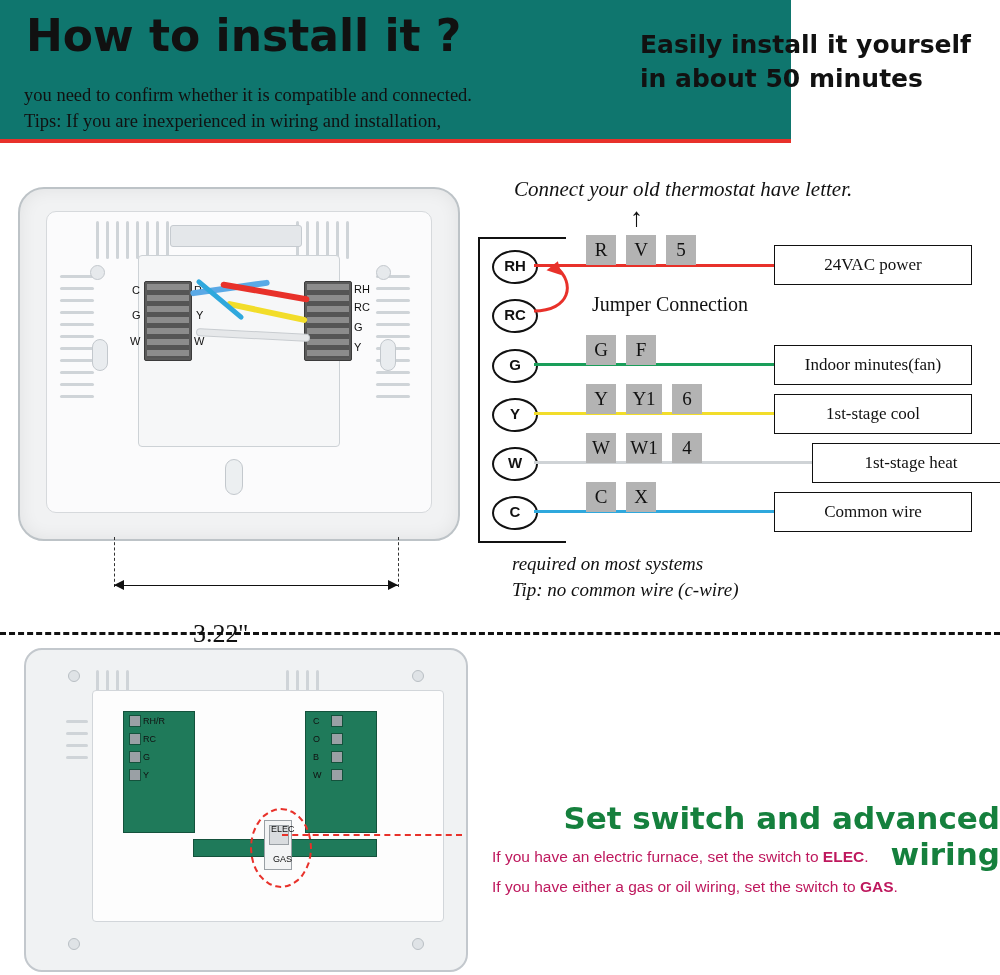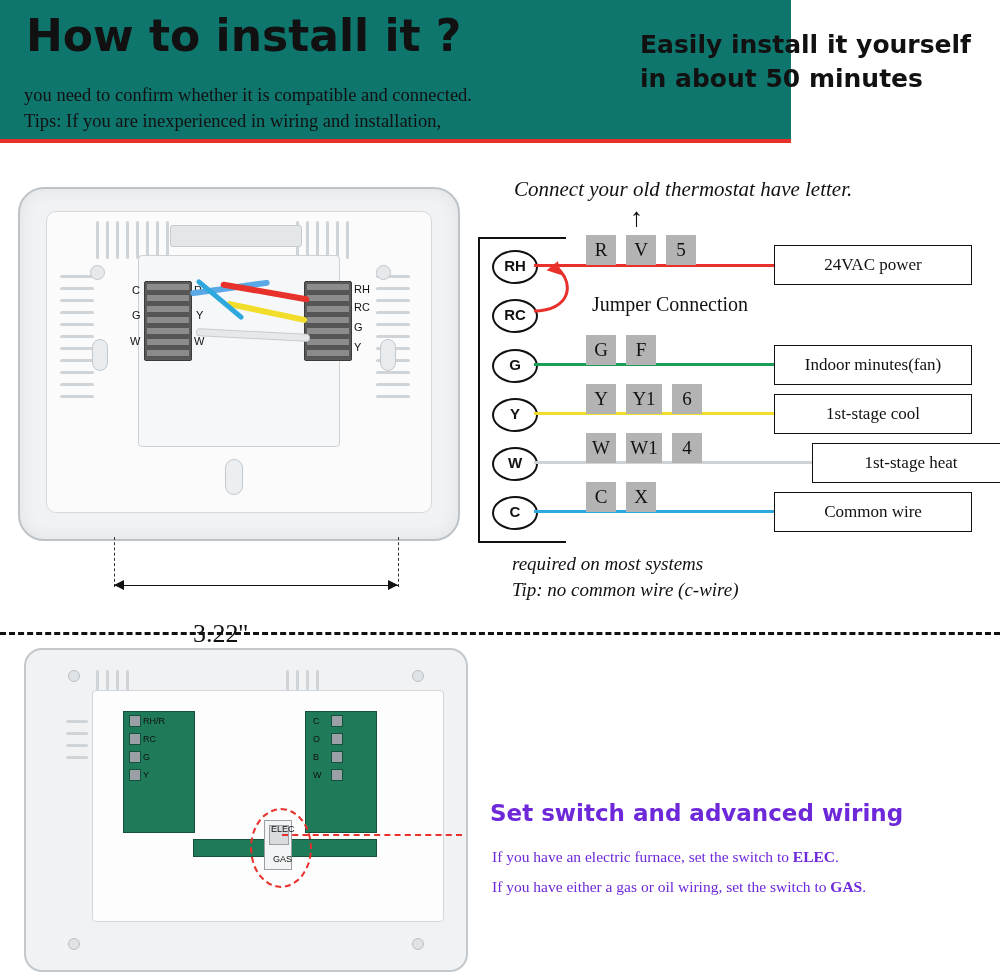--- a/index.html
+++ b/index.html
@@ -155,25 +155,25 @@
   }
   .switch-lever{position:absolute;left:4px;top:4px;width:18px;height:18px;background:#d9dcdf;border:1px solid #9aa0a5;}
   .switch-text{position:absolute;font-size:9px;color:#111;}
   .red-ellipse{
     position:absolute;left:224px;top:158px;width:58px;height:76px;
     border:2px dashed #e8312a;border-radius:50%;
   }
   .red-dash-line{position:absolute;left:282px;top:194px;width:180px;border-top:2px dashed #e8312a;}
   .bot-head{
     position:absolute;left:490px;top:160px;
-    font-family:"DejaVu Sans", sans-serif;font-weight:bold;font-size:23px;color:#6d28d9;
+    font-family:"DejaVu Sans", sans-serif;font-weight:bold;font-size:31px;color:#15803d;text-align:right;
   }
   .bot-line{
-    position:absolute;left:492px;width:500px;font-size:15.5px;color:#6d28d9;
-    font-family:Liberation Serif, serif;
+    position:absolute;left:492px;width:500px;font-size:15.5px;color:#be185d;
+    font-family:Liberation Sans, sans-serif;
   }
   .bot-line b{font-weight:bold;}
   .corner-screw{position:absolute;width:10px;height:10px;border-radius:50%;background:#dfe3e6;border:1px solid #b9bfc4;}
 </style>
 </head>
 <body>
 
 <div class="page">
 
   <div class="header">

